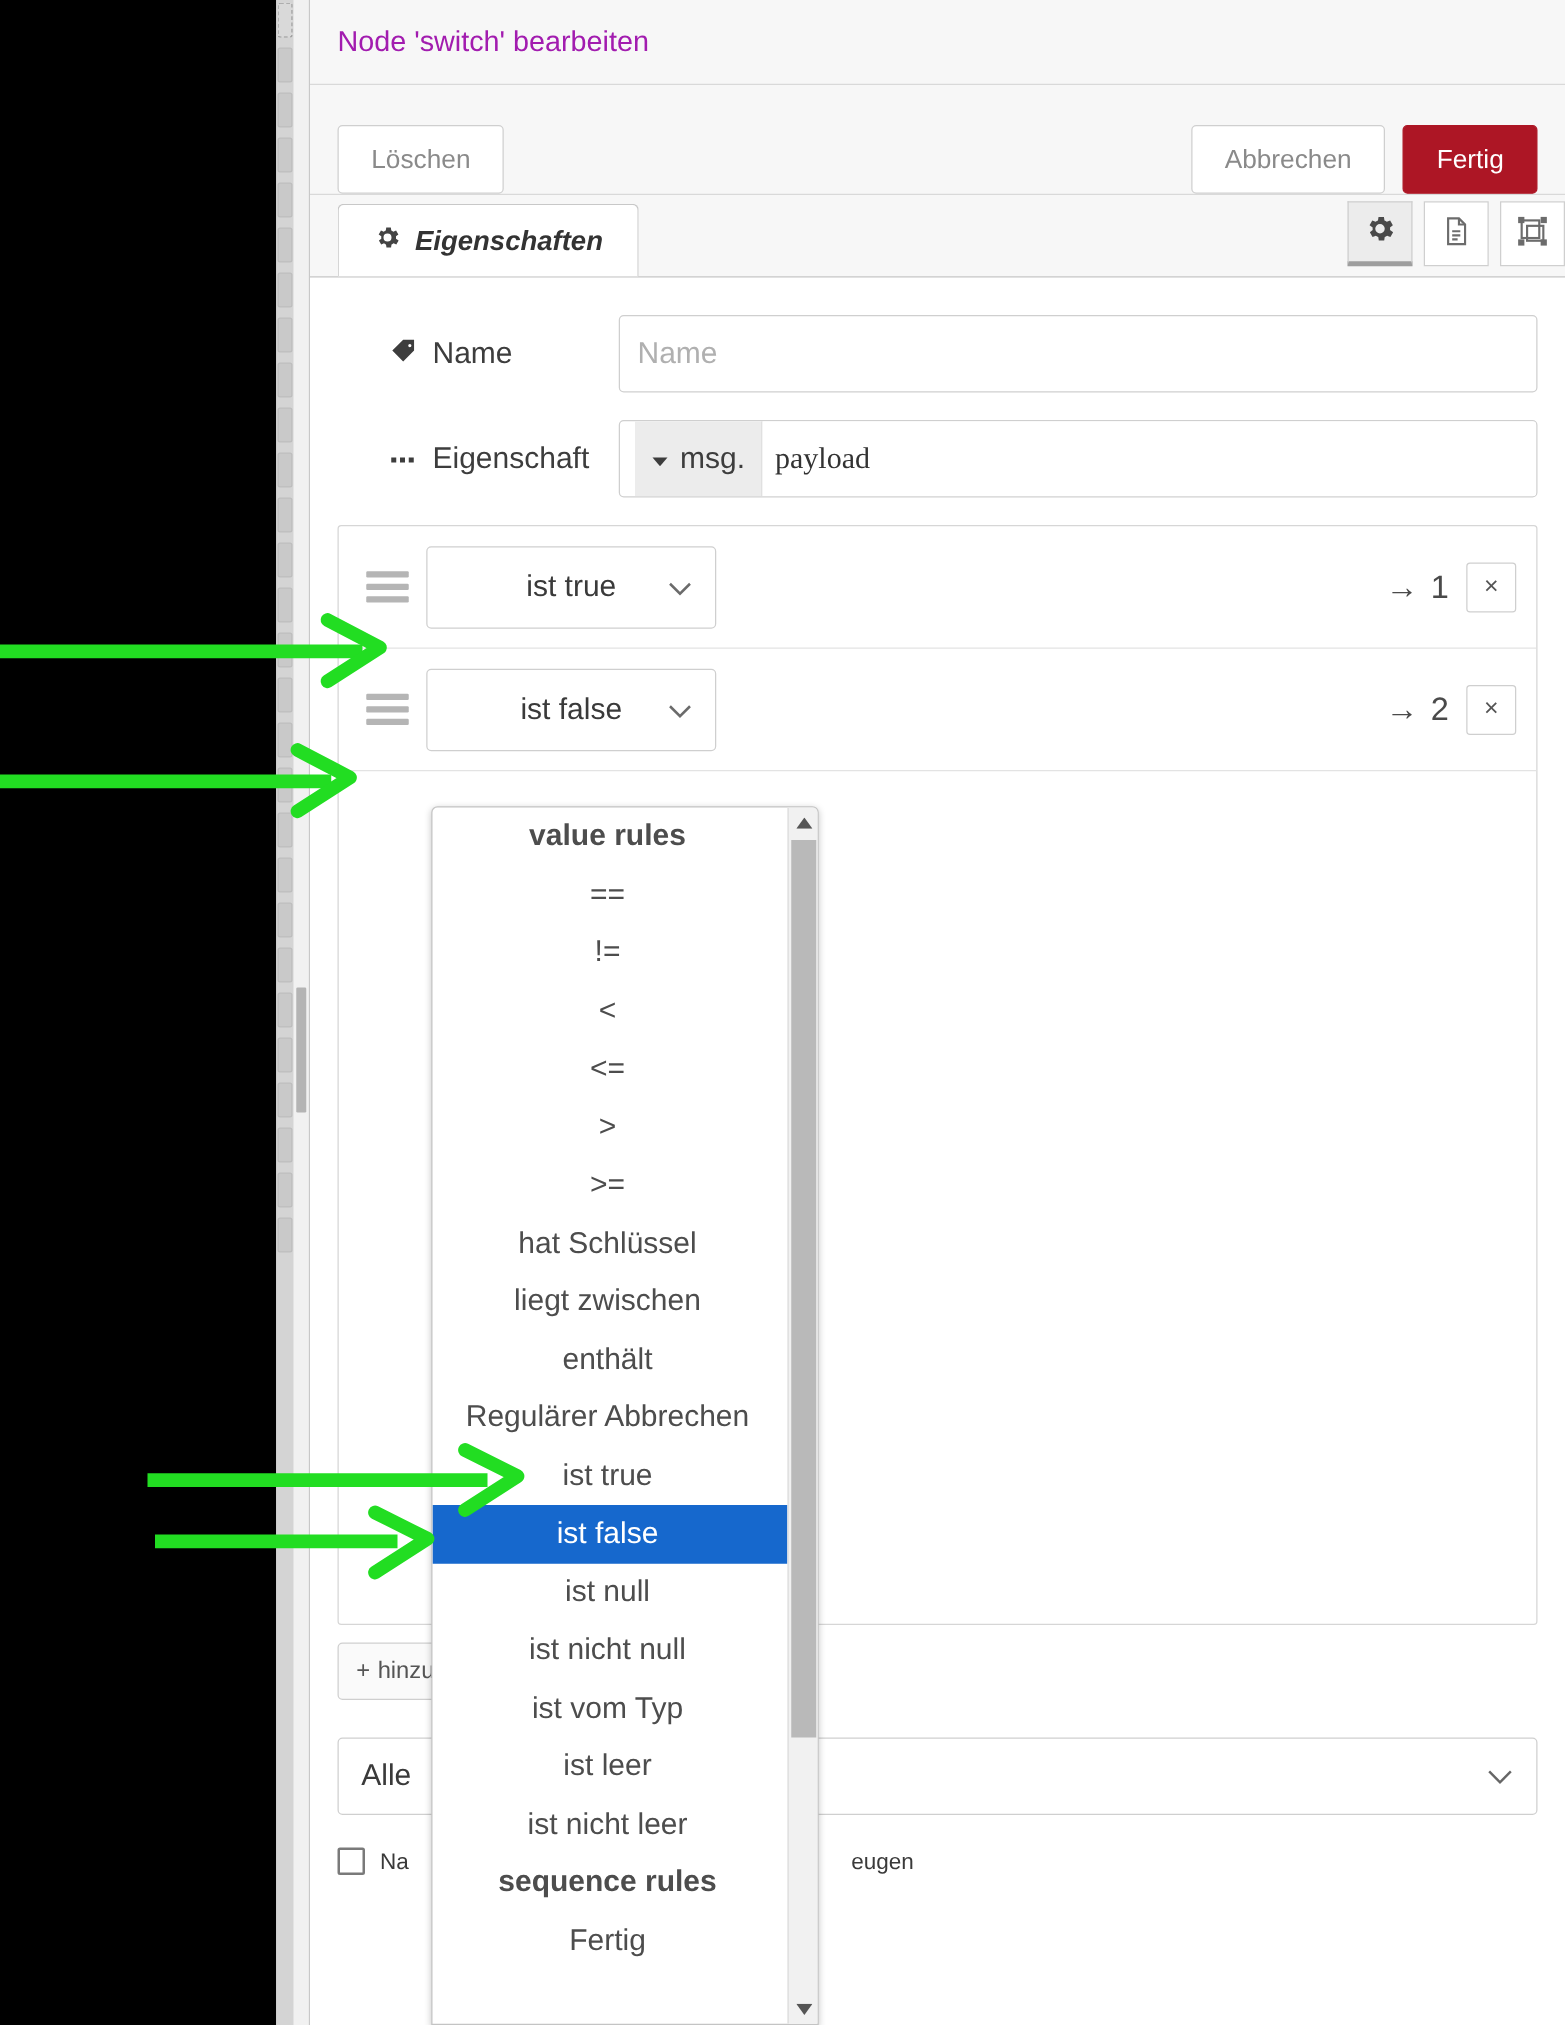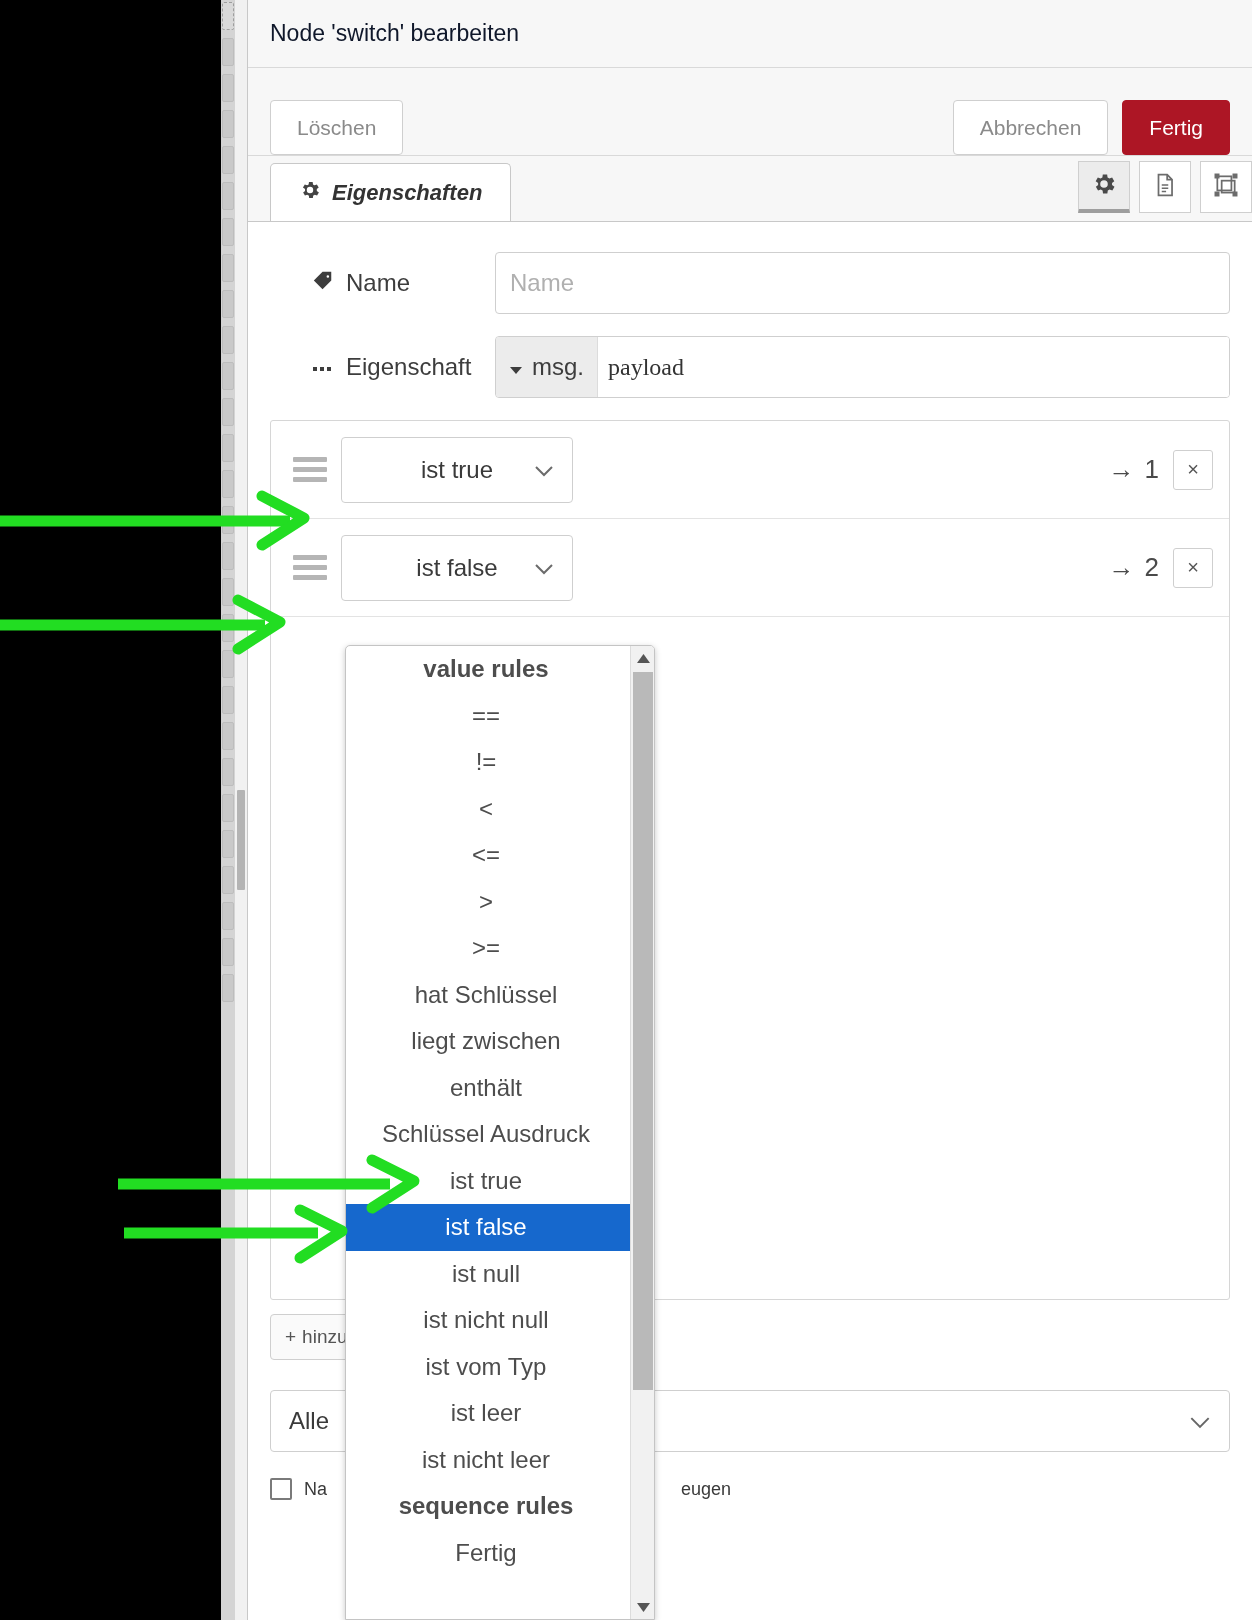--- a/index.html
+++ b/index.html
@@ -38,21 +38,21 @@
   .dialog {
     position:absolute; left:247px; top:0; width:1005px; height:1620px;
     background:#ffffff;
     border-left:1px solid #c8c8c8;
   }
   .dlg-header {
     height:68px; background:#f7f7f7;
     border-bottom:1px solid #d9d9d9;
     display:flex; align-items:center; padding:0 22px;
   }
-  .dlg-title { font-size:23px; color:#0f172a; font-weight:400; }
+  .dlg-title { font-size:23px; color:#a21caf; font-weight:400; }
 
   .dlg-toolbar {
     height:88px; background:#f7f7f7;
     border-bottom:1px solid #d9d9d9;
     display:flex; align-items:flex-end; padding:0 22px;
     position:relative;
   }
   .btn {
     height:55px; border:1px solid #cfcfcf; background:#ffffff;
     border-radius:4px; font-size:21px; color:#8a8a8a;
@@ -101,21 +101,21 @@
     padding-left:42px;
   }
   .input-name {
     flex:1; height:62px; border:1px solid #cfcfcf; border-radius:4px;
     font-size:24px; color:#555; padding:0 14px;
     font-family:"Liberation Sans", sans-serif; outline:none;
   }
   .input-name::placeholder { color:#b0b0b0; }
   .typed-input {
     flex:1; height:62px; border:1px solid #cfcfcf; border-radius:4px;
-    display:flex; align-items:stretch; overflow:hidden; background:#fff;
+    display:flex; align-items:stretch; overflow:hidden; background:#fff;padding-left:12px;
   }
   .typed-prefix {
     background:#ececec; border-right:1px solid #dcdcdc;
     display:flex; align-items:center; gap:9px;
     padding:0 13px; font-size:24px; color:#3d3d3d; cursor:pointer;
   }
   .typed-value {
     flex:1; border:none; outline:none; font-size:24px; color:#333;
     padding:0 10px; font-family:Liberation Serif, serif;
   }
@@ -428,21 +428,21 @@
       <div class="dd-item dd-group">value rules</div>
       <div class="dd-item">==</div>
       <div class="dd-item">!=</div>
       <div class="dd-item">&lt;</div>
       <div class="dd-item">&lt;=</div>
       <div class="dd-item">&gt;</div>
       <div class="dd-item">&gt;=</div>
       <div class="dd-item">hat Schlüssel</div>
       <div class="dd-item">liegt zwischen</div>
       <div class="dd-item">enthält</div>
-      <div class="dd-item">Schlüssel Ausdruck</div>
+      <div class="dd-item">Regulärer Abbrechen</div>
       <div class="dd-item">ist true</div>
       <div class="dd-item selected">ist false</div>
       <div class="dd-item">ist null</div>
       <div class="dd-item">ist nicht null</div>
       <div class="dd-item">ist vom Typ</div>
       <div class="dd-item">ist leer</div>
       <div class="dd-item">ist nicht leer</div>
       <div class="dd-item dd-group">sequence rules</div>
       <div class="dd-item">Fertig</div>
     </div>

